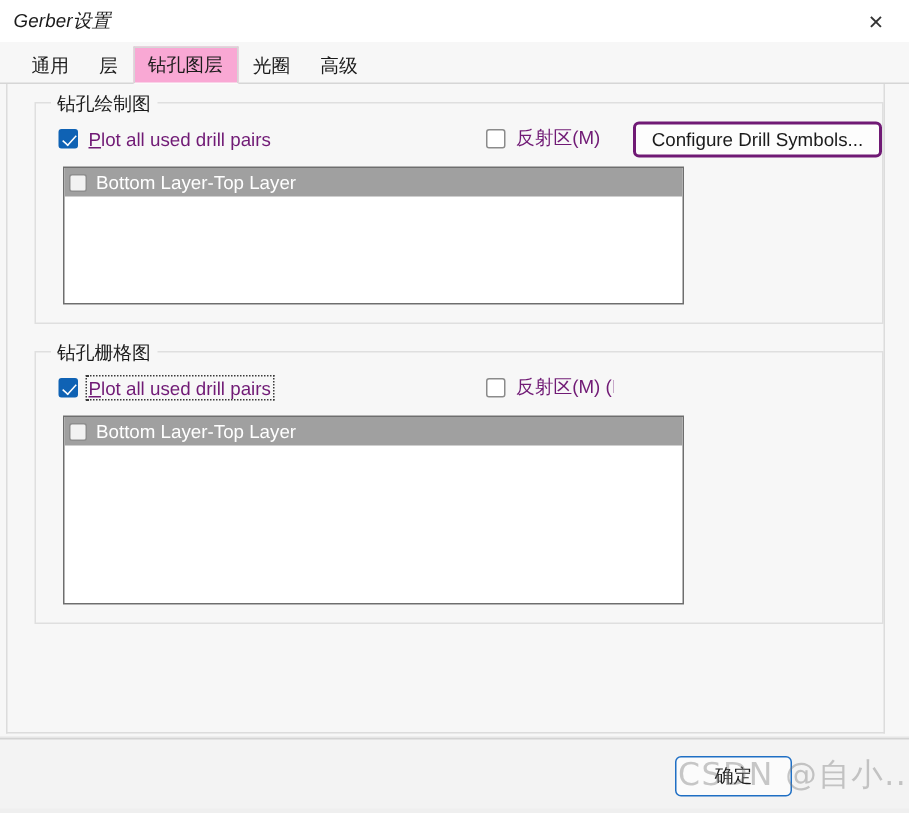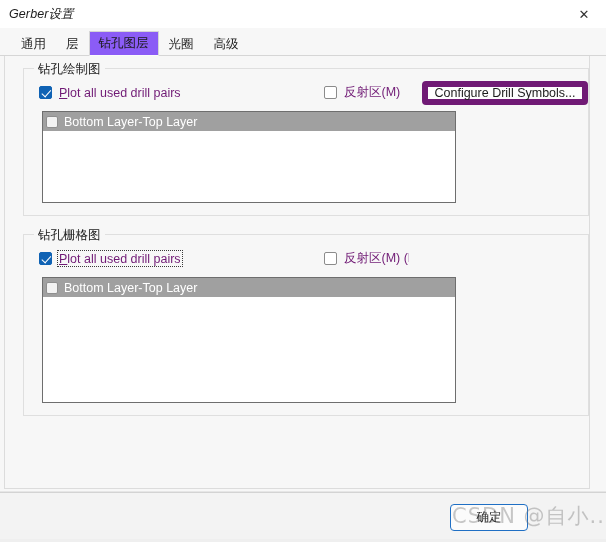--- a/index.html
+++ b/index.html
@@ -54,21 +54,21 @@
     display: flex; align-items: center;
     font-size: 12.5px;
     color: #1b1b1b;
     background: transparent;
     border: 1px solid transparent;
     border-bottom: none;
     position: relative; top: 1px;
     cursor: default;
   }
   .tab.selected {
-    background: #8b5cf6;
+    background: #f9a8d4;
     border-color: #d6d6d6;
     border-bottom: 1px solid #fbfbfb;
     z-index: 3;
   }
 
   
   .tabpage {
     position: absolute;
     top: 56px; left: 4px;
     width: 586px; height: 433px;
@@ -145,21 +145,21 @@
     display: flex; align-items: center; justify-content: center;
     font-size: 12.5px;
     color: #1b1b1b;
     background: #fdfdfd;
     border: 1px solid #cfcfcf;
     border-radius: 4px;
     cursor: default;
     white-space: nowrap;
   }
   .btn.accent {
-    border: 6px solid #701a75;
+    border: 2px solid #701a75;
   }
   #btn-configure-drill-symbols {
     left: 398px; top: 12px;
     width: 166px; height: 24px;
   }
 
   
   .listbox {
     position: absolute;
     background: #ffffff;

